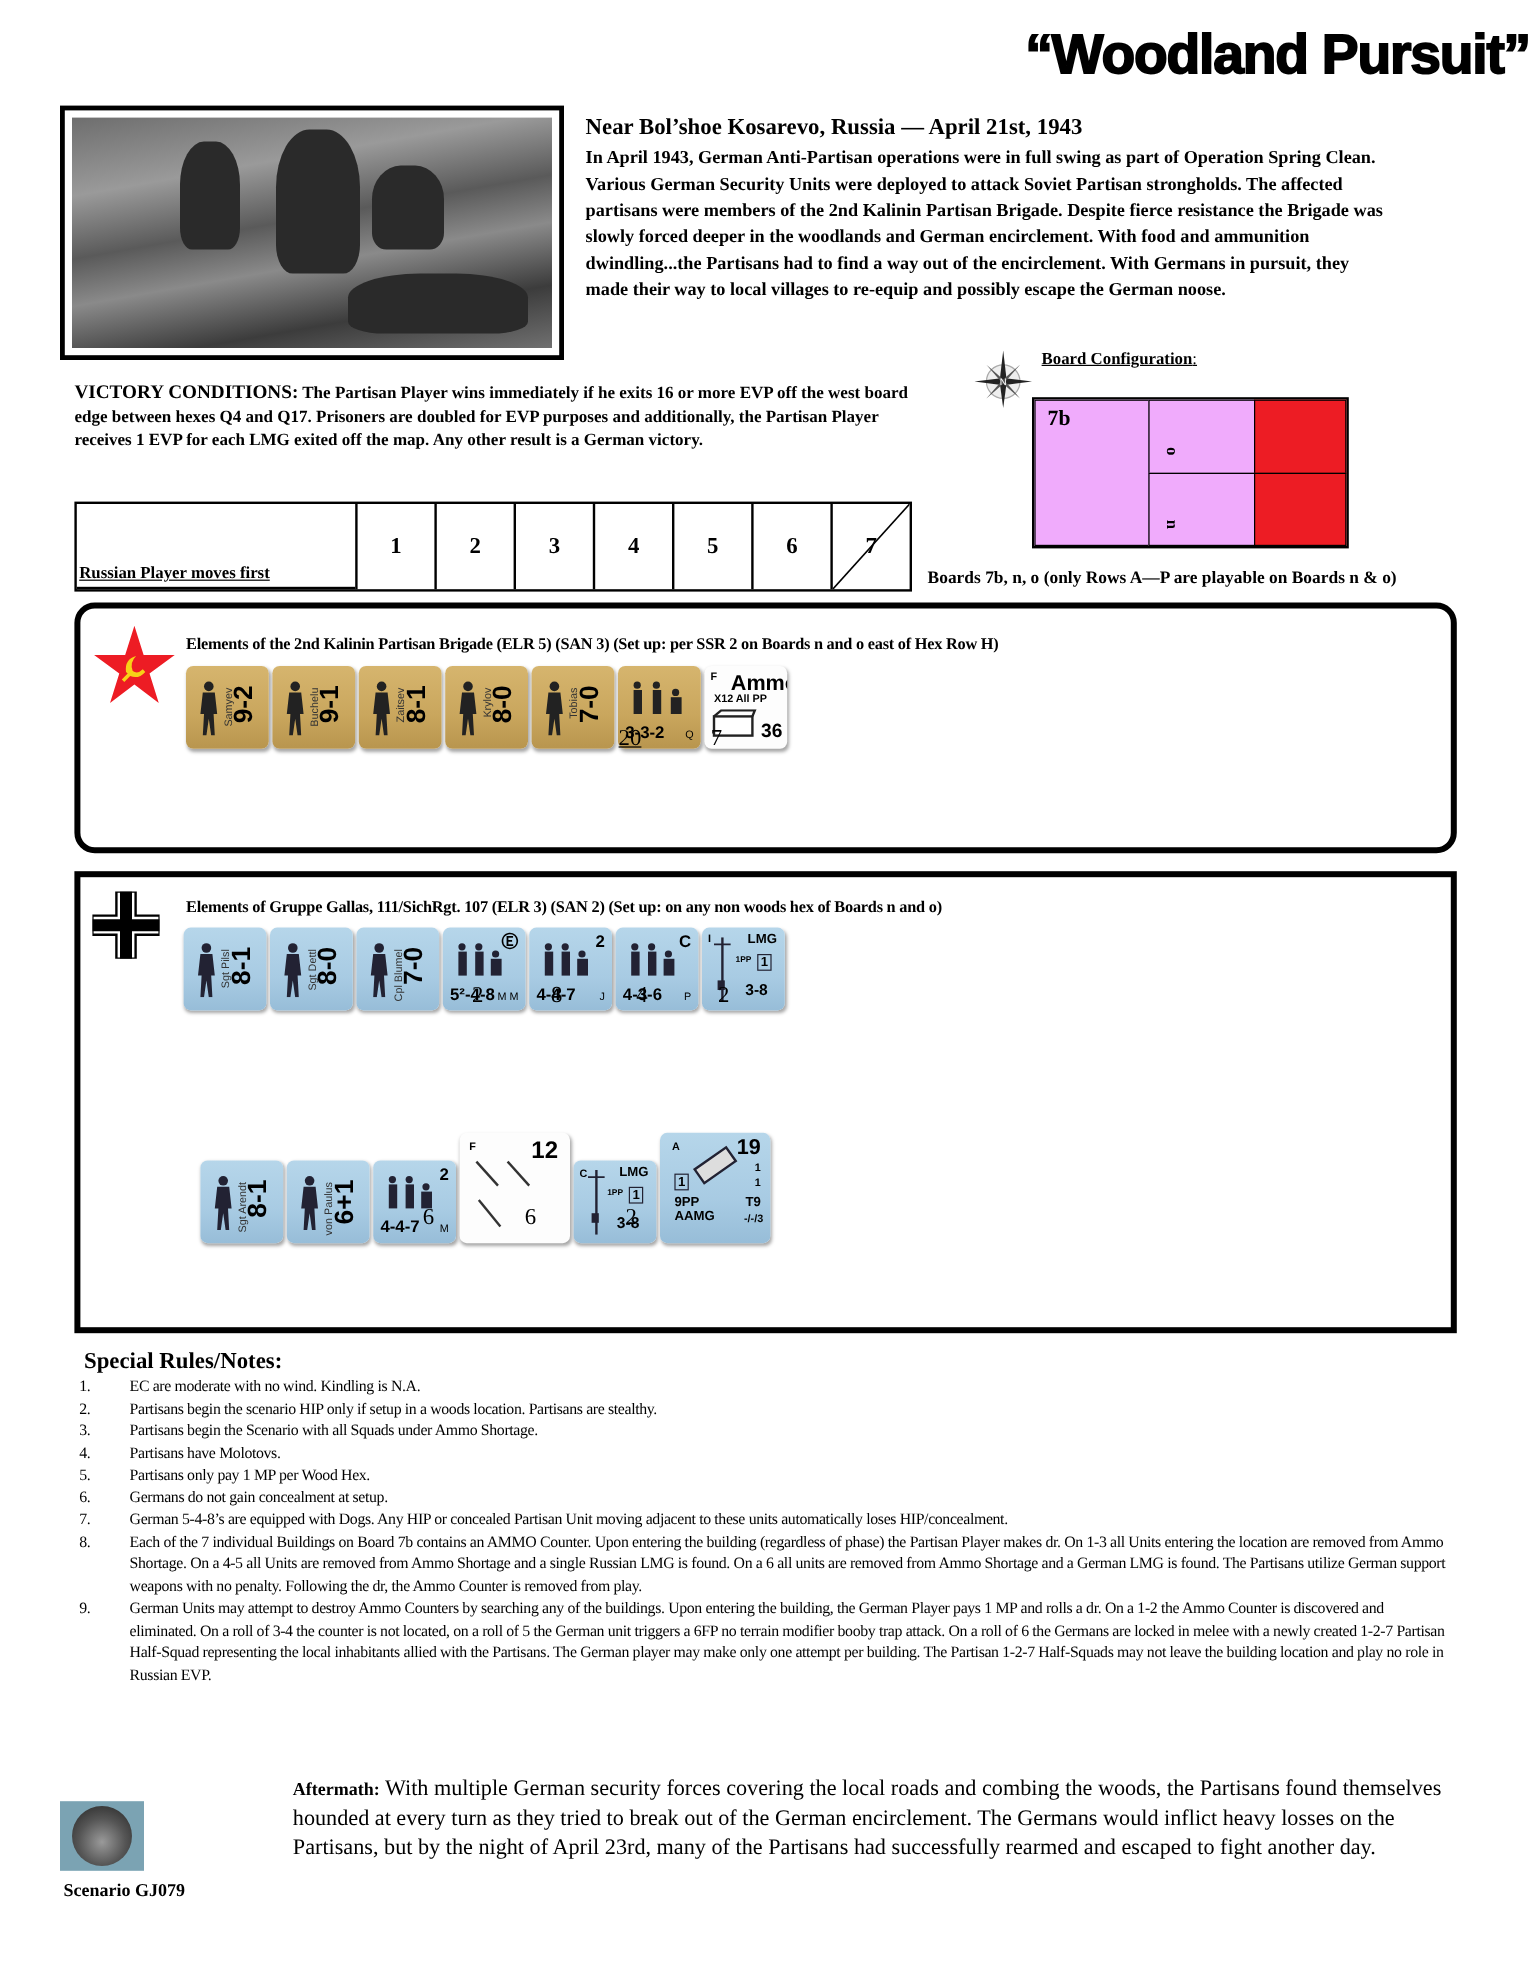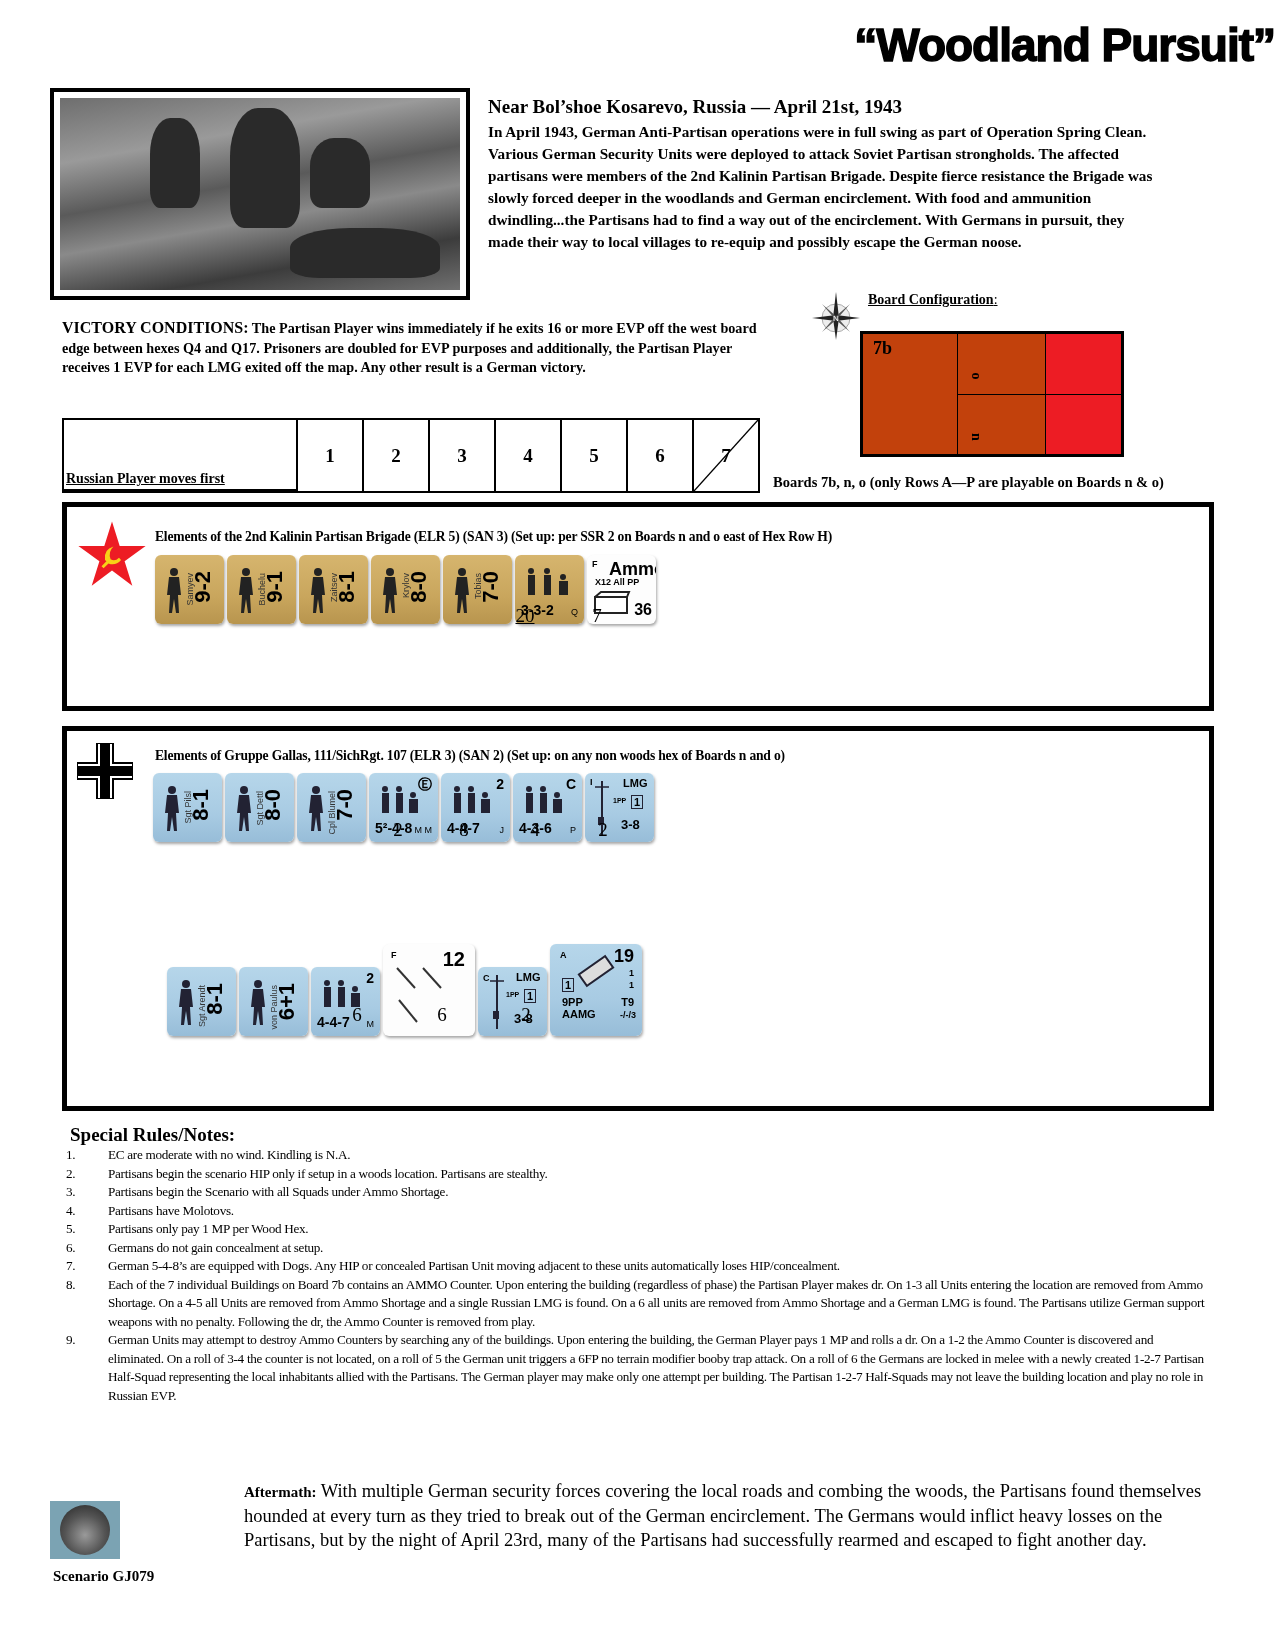--- a/index.html
+++ b/index.html
@@ -24,27 +24,27 @@
   .tt-side div { flex: 1; display: flex; align-items: flex-end; padding-left: 2px; padding-bottom: 2px; font-size: 14px; font-weight: bold; text-decoration: underline; }
   .tt-side div:first-child { border-bottom: 2px solid #000; }
   .tt-cell { flex: 1; border-right: 2px solid #000; display: flex; align-items: center; justify-content: center; font-size: 19px; font-weight: bold; position: relative; }
   .tt-cell:last-child { border-right: none; }
   .tt-cell.final svg { position: absolute; left: 0; top: 0; width: 100%; height: 100%; }
 
   .compass { left: 812px; top: 292px; width: 48px; height: 48px; }
   .board-label { left: 868px; top: 292px; font-size: 14px; font-weight: bold; text-decoration: underline; }
   .board-colon { font-weight: normal; text-decoration: none; }
   .board-grid { left: 860px; top: 331px; width: 264px; height: 126px; border: 2px solid #000; }
-  .bcell { position: absolute; border: 1px solid #000; background: #c2410c; }
+  .bcell { position: absolute; border: 1px solid #000; background: #f0abfc; }
   .bcell.red { background: #ed1c24; }
   .bcell span { position: absolute; font-weight: bold; font-size: 18px; }
   .board-note { left: 773px; top: 474px; font-size: 14.5px; font-weight: bold; }
 
   .force-box { left: 62px; width: 1152px; border: 5px solid #000; }
-  .box1 { top: 502px; height: 209px; }
+  .box1 { top: 502px; height: 209px; border-radius: 17px; }
   .box2 { top: 726px; height: 385px; }
   .force-heading { position: absolute; font-size: 13.6px; font-weight: bold; letter-spacing: -0.2px; white-space: nowrap; }
 
   .counter-row { position: absolute; display: flex; }
   .counter { width: 69px; height: 69px; margin-right: 3px; border-radius: 6px; position: relative; box-shadow: 1px 2px 3px rgba(0,0,0,0.35); overflow: hidden; font-family: "Liberation Sans", sans-serif; }
   .counter.tan { background: linear-gradient(180deg, #d6b56e 0%, #c9a65d 60%, #b8954e 100%); }
   .counter.blue { background: linear-gradient(180deg, #b6d6ea 0%, #a8cbe3 60%, #97bdd8 100%); }
   .counter.white { background: #fdfdfd; }
   .counter .soldier { position: absolute; left: 10px; top: 12px; width: 18px; height: 46px; }
   .counter .leader-val { position: absolute; right: 8px; top: 16px; font-weight: 900; font-size: 22px; writing-mode: vertical-rl; transform: rotate(180deg); }

